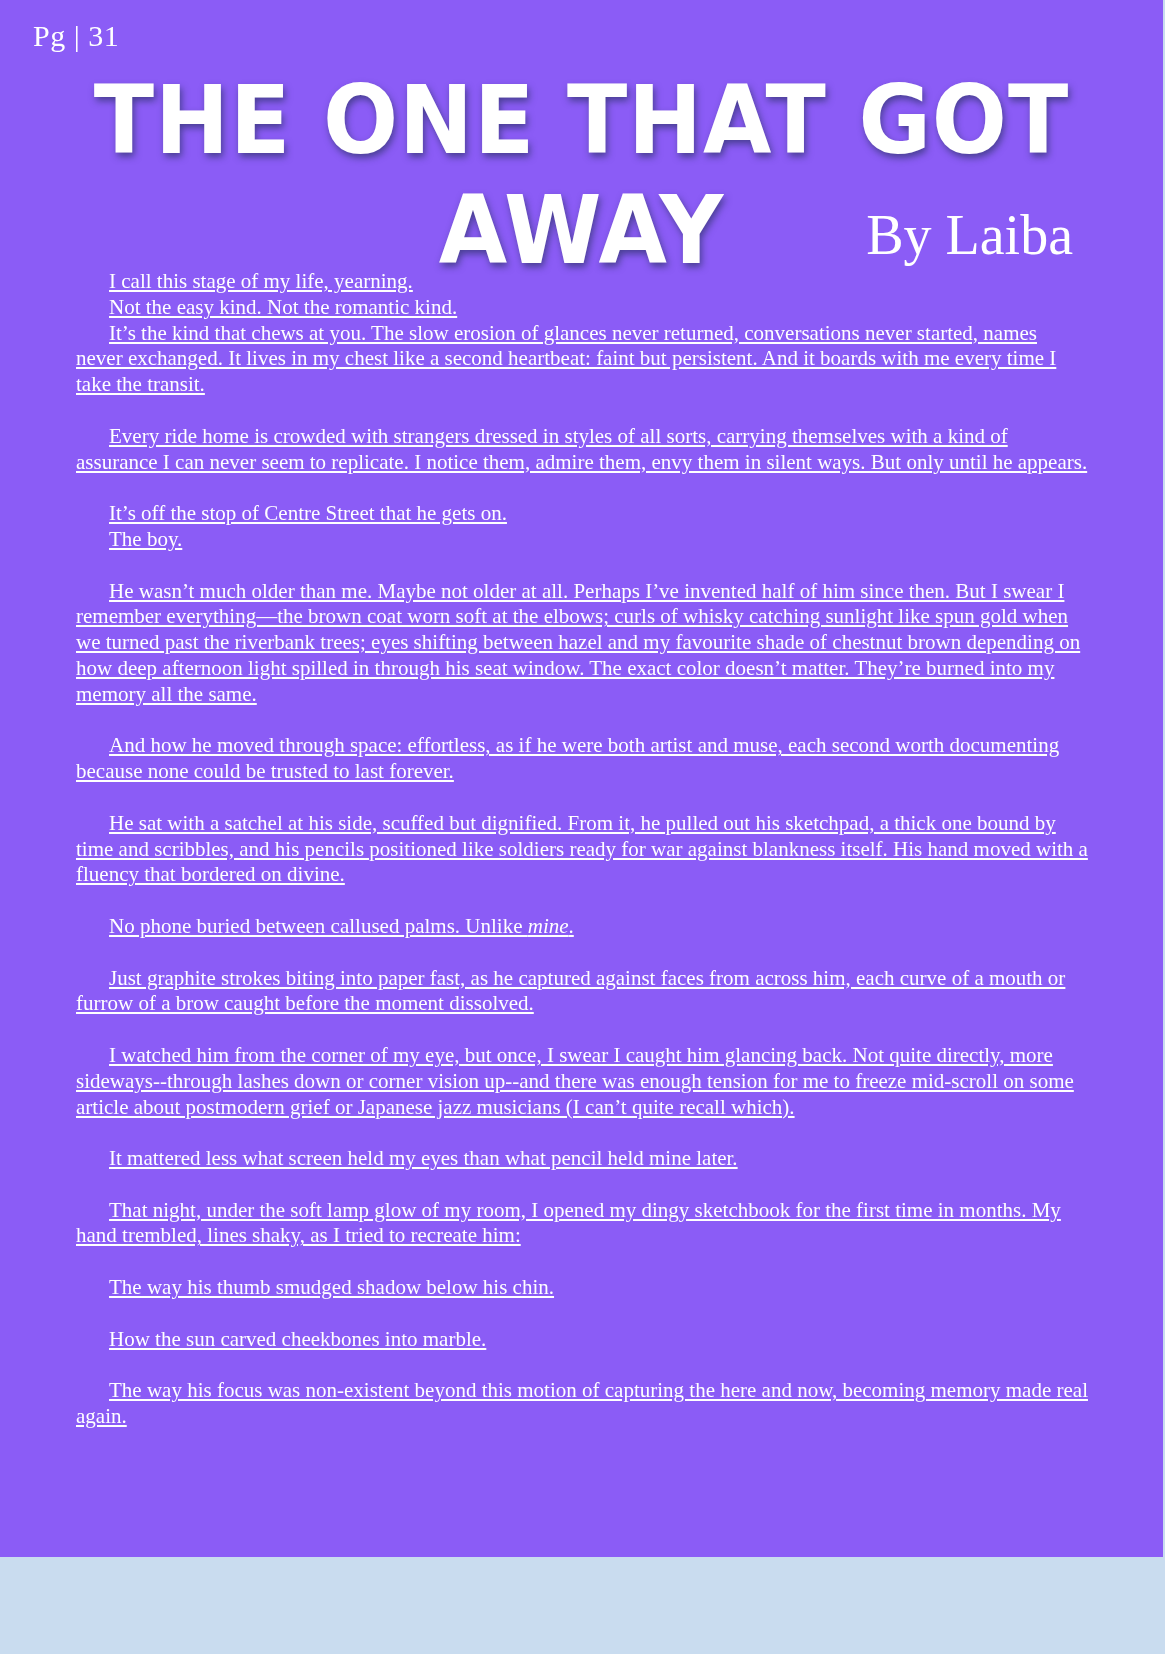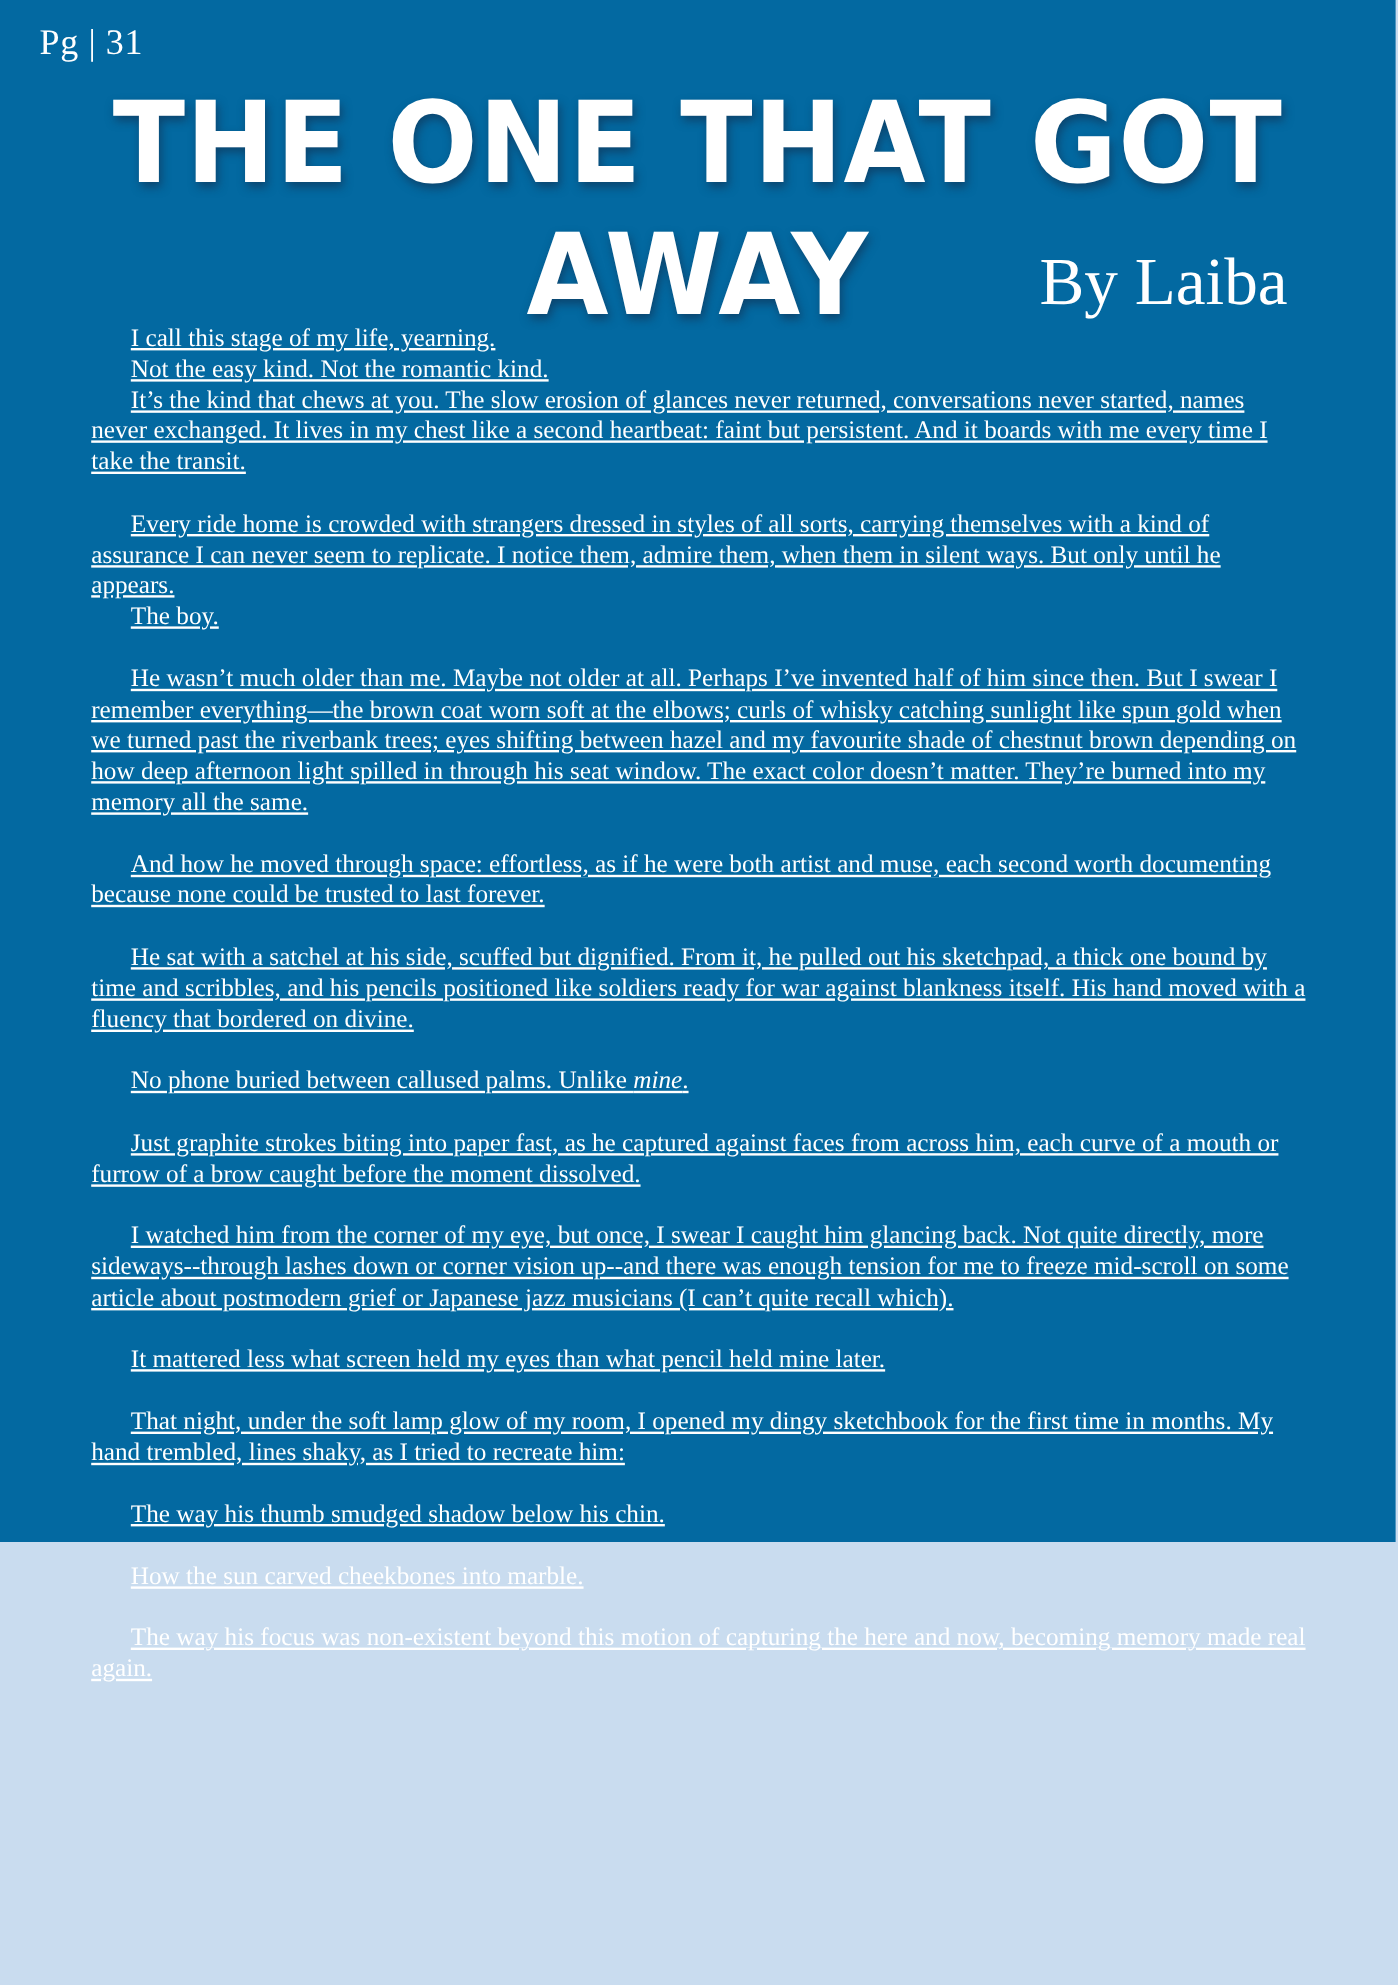--- a/index.html
+++ b/index.html
@@ -8,22 +8,22 @@
     }
     body {
       width: 1165px;
       height: 1654px;
       background: #c9dcef;
       overflow: hidden;
     }
     .page {
       position: relative;
       width: 1163px;
-      height: 1285px;
-      background: #0369a1;
+      height: 1557px;
+      background: #8b5cf6;
       color: #ffffff;
       font-family: "Liberation Serif", "DejaVu Serif", serif;
     }
     .page-number {
       position: absolute;
       left: 33px;
       top: 16px;
       font-size: 30px;
       line-height: 40px;
       letter-spacing: 0.5px;
@@ -76,21 +76,22 @@
 
 <div class="page">
   <div class="page-number">Pg | 31</div>
   <h1 class="title" style="margin:0;">THE ONE THAT GOT AWAY</h1>
   <div class="byline">By Laiba</div>
 
   <div class="body">
     <p>I call this stage of my life, yearning.</p>
     <p>Not the easy kind. Not the romantic kind.</p>
     <p>It’s the kind that chews at you. The slow erosion of glances never returned, conversations never started, names never exchanged. It lives in my chest like a second heartbeat: faint but persistent. And it boards with me every time I take the transit.</p>
-    <p class="gap">Every ride home is crowded with strangers dressed in styles of all sorts, carrying themselves with a kind of assurance I can never seem to replicate. I notice them, admire them, when them in silent ways. But only until he appears.</p>
+    <p class="gap">Every ride home is crowded with strangers dressed in styles of all sorts, carrying themselves with a kind of assurance I can never seem to replicate. I notice them, admire them, envy them in silent ways. But only until he appears.</p>
+    <p class="gap">It’s off the stop of Centre Street that he gets on.</p>
     <p>The boy.</p>
     <p class="gap">He wasn’t much older than me. Maybe not older at all. Perhaps I’ve invented half of him since then. But I swear I remember everything—the brown coat worn soft at the elbows; curls of whisky catching sunlight like spun gold when we turned past the riverbank trees; eyes shifting between hazel and my favourite shade of chestnut brown depending on how deep afternoon light spilled in through his seat window. The exact color doesn’t matter. They’re burned into my memory all the same.</p>
     <p class="gap">And how he moved through space: effortless, as if he were both artist and muse, each second worth documenting because none could be trusted to last forever.</p>
     <p class="gap">He sat with a satchel at his side, scuffed but dignified. From it, he pulled out his sketchpad, a thick one bound by time and scribbles, and his pencils positioned like soldiers ready for war against blankness itself. His hand moved with a fluency that bordered on divine.</p>
     <p class="gap"><span>No phone buried between callused palms. Unlike </span><em>mine</em><span>.</span></p>
     <p class="gap">Just graphite strokes biting into paper fast, as he captured against faces from across him, each curve of a mouth or furrow of a brow caught before the moment dissolved.</p>
     <p class="gap">I watched him from the corner of my eye, but once, I swear I caught him glancing back. Not quite directly, more sideways--through lashes down or corner vision up--and there was enough tension for me to freeze mid-scroll on some article about postmodern grief or Japanese jazz musicians (I can’t quite recall which).</p>
     <p class="gap">It mattered less what screen held my eyes than what pencil held mine later.</p>
     <p class="gap">That night, under the soft lamp glow of my room, I opened my dingy sketchbook for the first time in months. My hand trembled, lines shaky, as I tried to recreate him:</p>
     <p class="gap">The way his thumb smudged shadow below his chin.</p>

